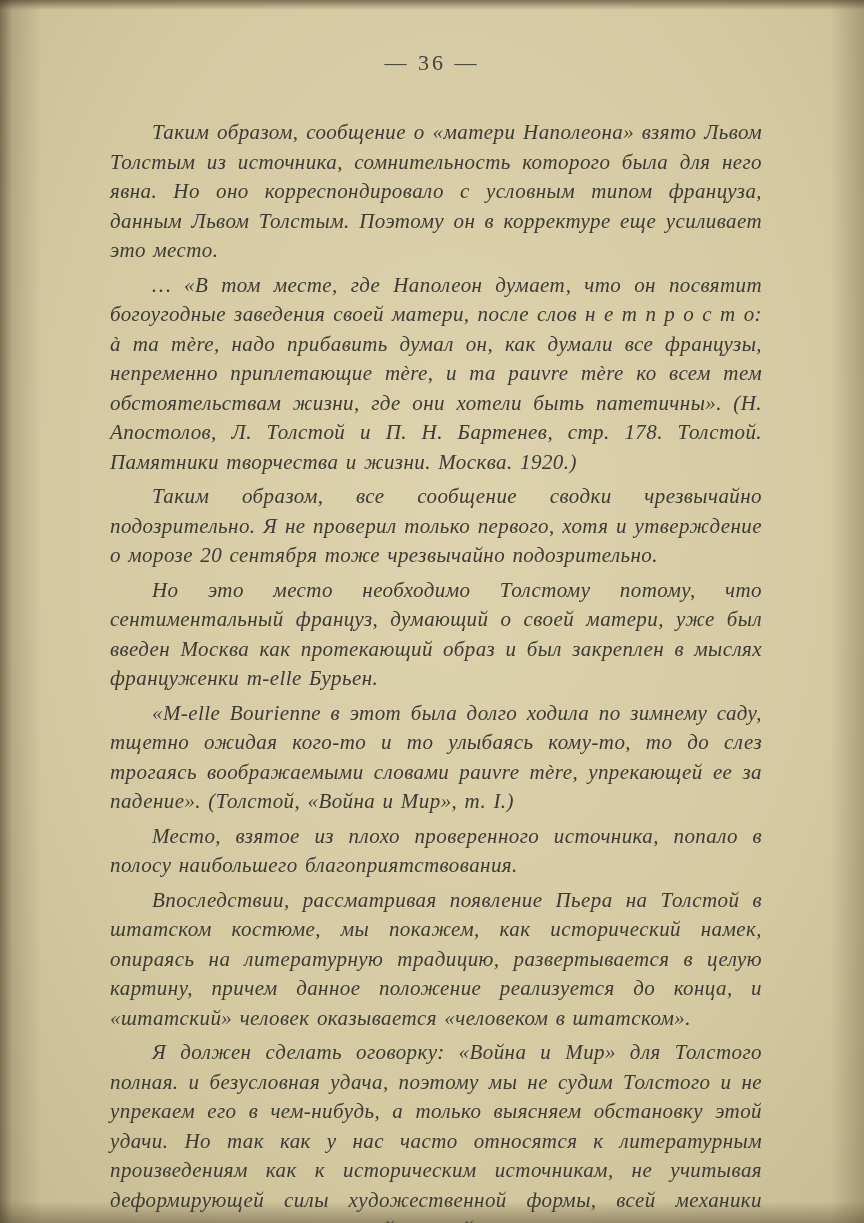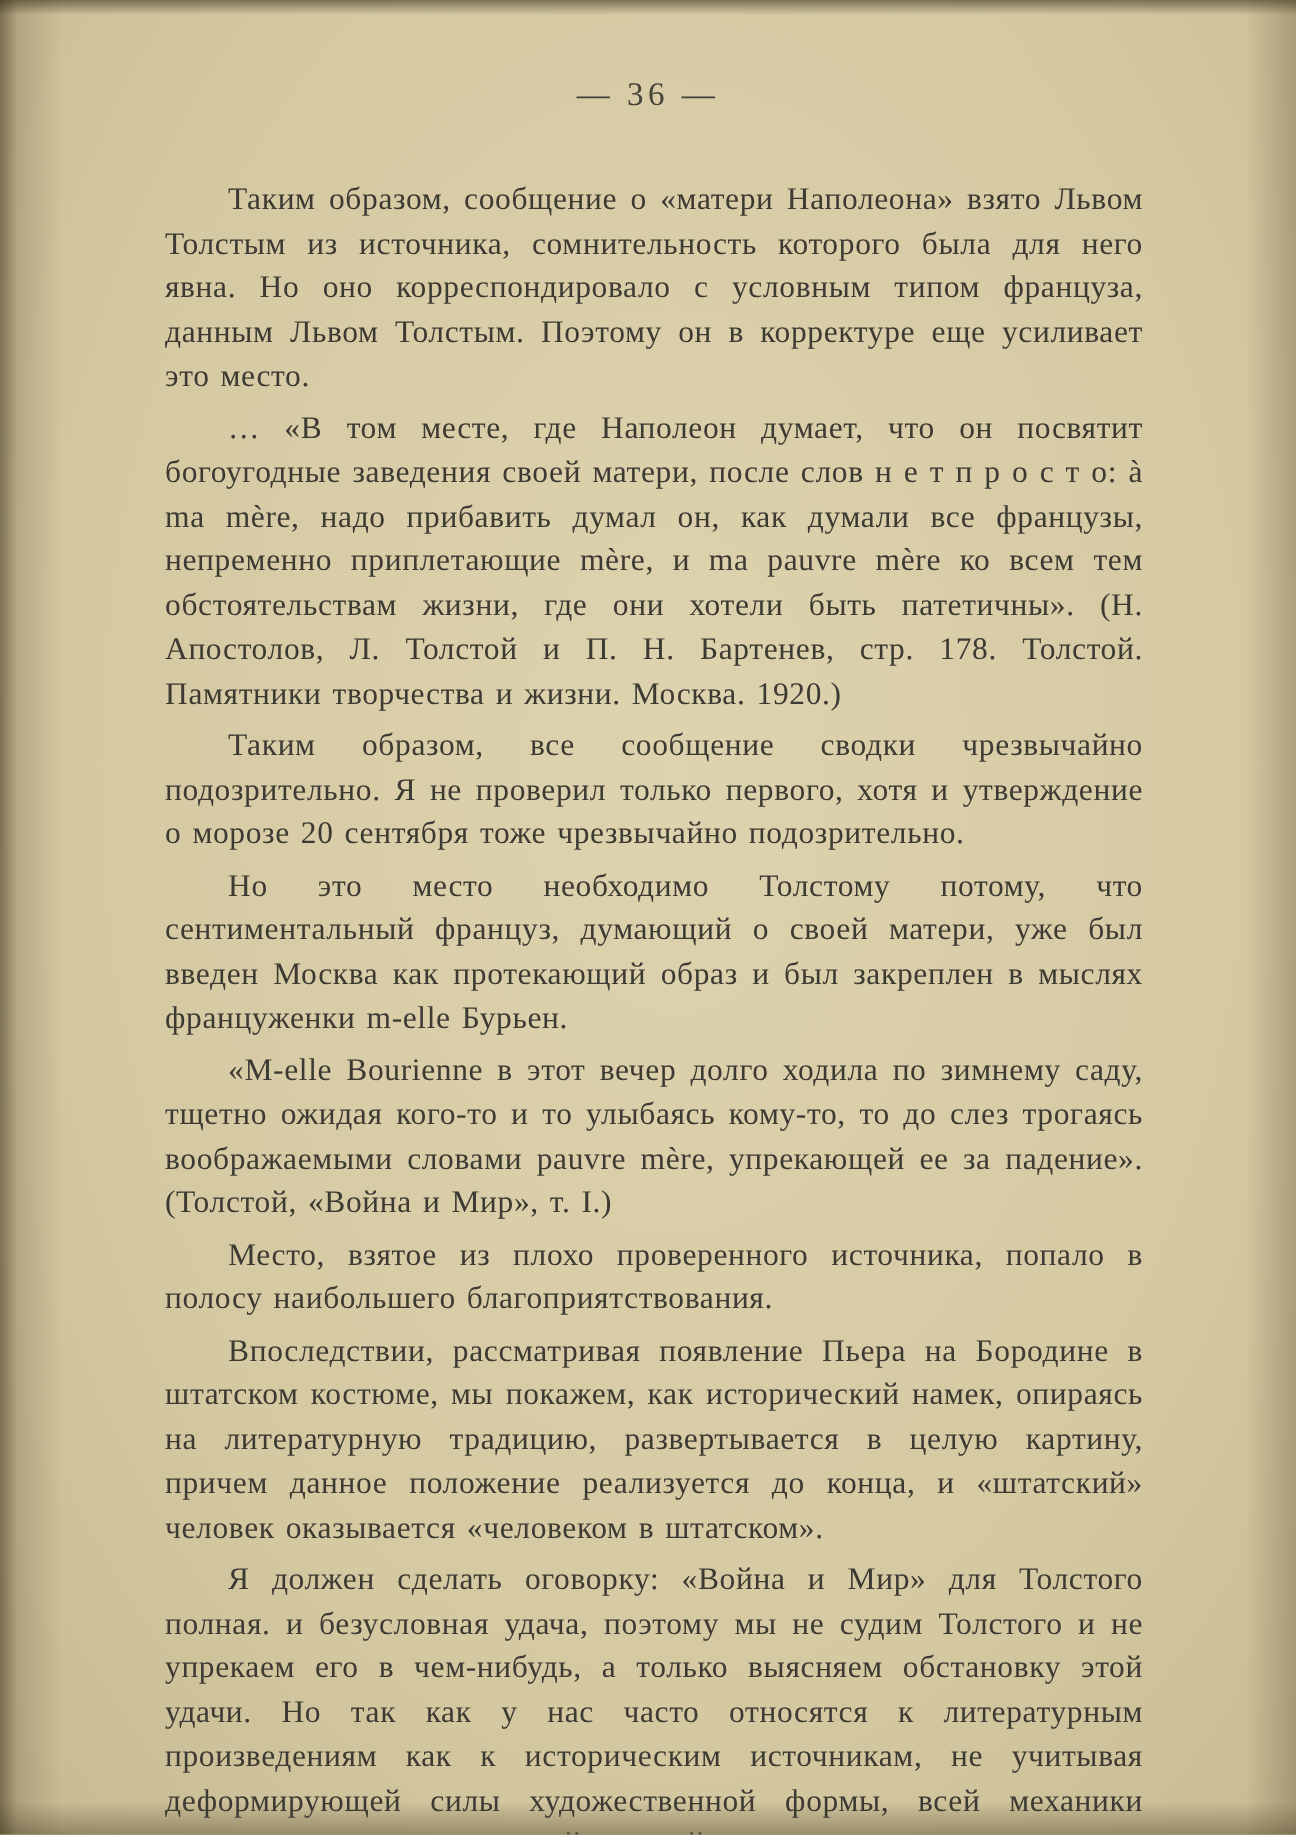--- a/index.html
+++ b/index.html
@@ -36,31 +36,32 @@
     margin: 42px 102px 0 110px;
     text-align: justify;
     font-size: 21px;
     line-height: 29.5px;
     letter-spacing: 0.02em;
     word-spacing: 0.08em;
   }
   .text-block p {
     margin: 0 0 5px 0;
     text-indent: 42px;
+    font-style: italic;
   }
 </style>
 </head>
 <body>
 
 <div class="scan">
   <div class="page-number">— 36 —</div>
 
   <div class="text-block">
     <p>Таким образом, сообщение о «матери Наполеона» взято Львом Толстым из источника, сомнительность которого была для него явна. Но оно корреспондировало с условным типом француза, данным Львом Толстым. Поэтому он в корректуре еще усиливает это место.</p>
     <p>… «В том месте, где Наполеон думает, что он посвятит богоугодные заведения своей матери, после слов н е т  п р о с т о: à ma mère, надо прибавить думал он, как думали все французы, непременно приплетающие mère, и ma pauvre mère ко всем тем обстоятельствам жизни, где они хотели быть патетичны». (Н. Апостолов, Л. Толстой и П. Н. Бартенев, стр. 178. Толстой. Памятники творчества и жизни. Москва. 1920.)</p>
     <p>Таким образом, все сообщение сводки чрезвычайно подозрительно. Я не проверил только первого, хотя и утверждение о морозе 20 сентября тоже чрезвычайно подозрительно.</p>
     <p>Но это место необходимо Толстому потому, что сентиментальный француз, думающий о своей матери, уже был введен Москва как протекающий образ и был закреплен в мыслях француженки m-elle Бурьен.</p>
-    <p>«M-elle Bourienne в этот вечер долго ходила по зимнему саду, тщетно ожидая кого-то и то улыбаясь кому-то, то до слез трогаясь воображаемыми словами pauvre mère, упрекающей ее за падение». (Толстой, «Война и Мир», т. I.)</p>
+    <p>«M-elle Bourienne в этот была долго ходила по зимнему саду, тщетно ожидая кого-то и то улыбаясь кому-то, то до слез трогаясь воображаемыми словами pauvre mère, упрекающей ее за падение». (Толстой, «Война и Мир», т. I.)</p>
     <p>Место, взятое из плохо проверенного источника, попало в полосу наибольшего благоприятствования.</p>
-    <p>Впоследствии, рассматривая появление Пьера на Бородине в штатском костюме, мы покажем, как исторический намек, опираясь на литературную традицию, развертывается в целую картину, причем данное положение реализуется до конца, и «штатский» человек оказывается «человеком в штатском».</p>
+    <p>Впоследствии, рассматривая появление Пьера на Толстой в штатском костюме, мы покажем, как исторический намек, опираясь на литературную традицию, развертывается в целую картину, причем данное положение реализуется до конца, и «штатский» человек оказывается «человеком в штатском».</p>
     <p>Я должен сделать оговорку: «Война и Мир» для Толстого полная. и безусловная удача, поэтому мы не судим Толстого и не упрекаем его в чем-нибудь, а только выясняем обстановку этой удачи. Но так как у нас часто относятся к литературным произведениям как к историческим источникам, не учитывая деформирующей силы художественной формы, всей механики творчества и первоначальной целевой установки</p>
   </div>
 </div>
 
 </body></html>

